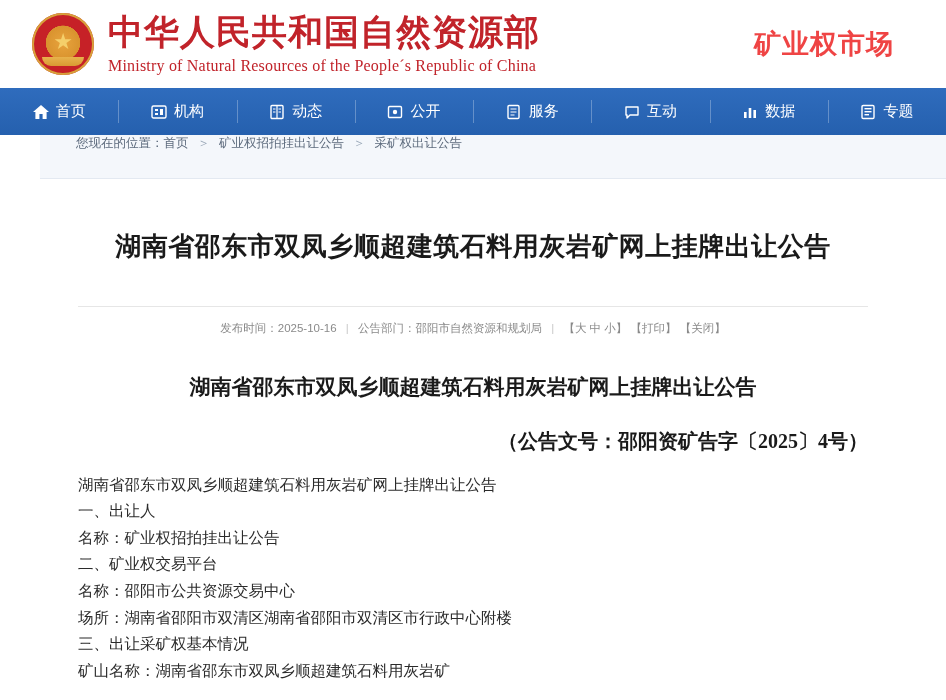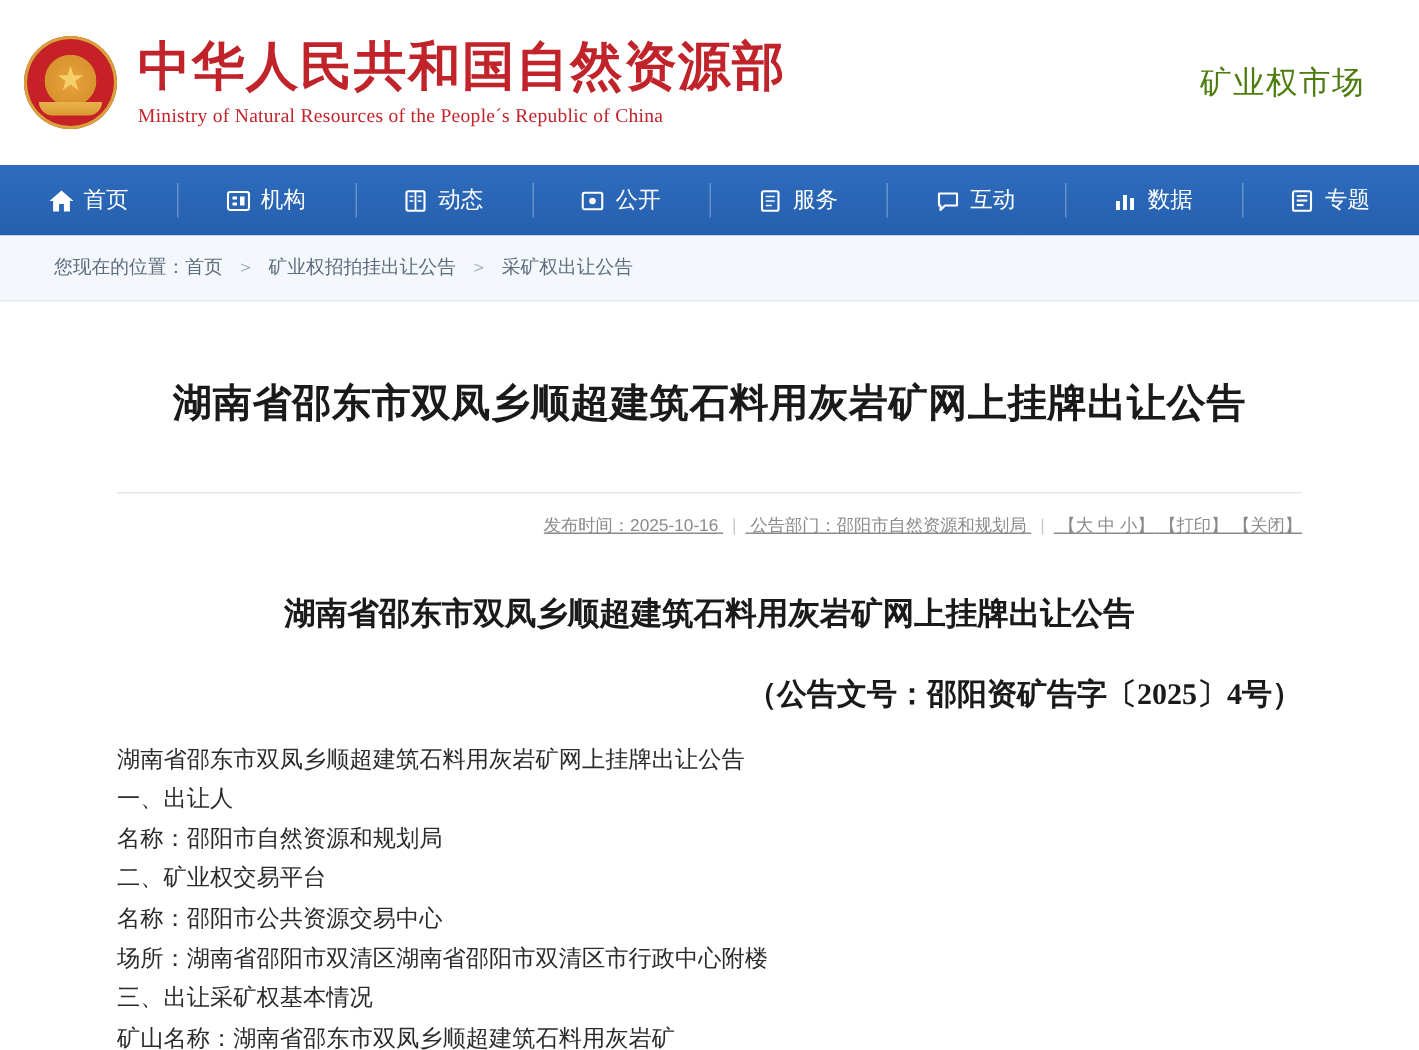--- a/index.html
+++ b/index.html
@@ -7,25 +7,25 @@
     width: 946px;
     height: 700px;
     font-family: "Liberation Sans", sans-serif;
     background: #ffffff;
     overflow: hidden;
   }
 
   
   .site-header {
     position: relative;
-    height: 110px;
+    height: 88px;
     background: #ffffff;
     display: flex;
     align-items: center;
-    padding: 0 16px;
+    padding: 0 32px;
   }
   .emblem {
     width: 62px;
     height: 62px;
     flex: 0 0 62px;
     position: relative;
     border-radius: 50%;
     background: radial-gradient(circle at 50% 48%, #e8a33d 0%, #d9932e 38%, #c62127 39%, #c62127 100%);
     box-shadow: inset 0 0 0 2px #d8a13a;
     margin-right: 14px;
@@ -54,30 +54,30 @@
   .title-cn {
     color: #c1232a;
     font-size: 35px;
     font-weight: bold;
     letter-spacing: 1px;
     line-height: 1.15;
     font-family: "Liberation Serif", serif;
   }
   .title-en {
     color: #c1232a;
-    font-size: 13px;
+    font-size: 16px;
     margin-top: 4px;
     letter-spacing: .2px;
     font-family: "Liberation Serif", serif;
   }
   .header-right {
     margin-left: auto;
-    color: #4d7c0f;
-    font-size: 21px;
-    font-weight: normal;
+    color: #ef4444;
+    font-size: 27px;
+    font-weight: bold;
     padding-right: 20px;
     letter-spacing: 1px;
   }
 
   
   .navbar {
     height: 47px;
     background: #2a65b6;
     background: linear-gradient(#2f6cbd, #2560ae);
     display: flex;
@@ -103,24 +103,24 @@
   }
   .nav-icon { width: 16px; height: 16px; display: inline-block; }
   .nav-icon svg { display: block; }
 
   
   .crumb-wrap {
     height: 44px;
     background: #f4f7fb;
     border-bottom: 1px solid #e3e9f1;
     display: flex;
-    align-items: center;
     padding-left: 36px;
     font-size: 12.5px;
     color: #5d6b7d;
+    margin-left: 40px;
   }
   .crumb-wrap .sep { margin: 0 9px; color: #9aa8b8; }
   .crumb-link { color: #5d6b7d; text-decoration: none; cursor: pointer; }
 
   
   .article {
     padding: 0 78px;
   }
   .doc-title {
     text-align: center;
@@ -128,24 +128,23 @@
     font-size: 26px;
     font-weight: bold;
     color: #1a1a1a;
     padding: 48px 10px 40px;
     line-height: 1.5;
     letter-spacing: .5px;
   }
   .meta-line {
     border-top: 1px solid #e6e6e6;
     padding: 14px 0 10px;
-    text-align: right;
+    text-align: center;
     font-size: 11.5px;
     color: #8a8a8a;
-    text-decoration: underline;
   }
   .meta-line .m-sep { margin: 0 6px; color: #c9c9c9; }
   .meta-line .m-act { color: #8a8a8a; cursor: pointer; }
 
   .body-title {
     text-align: center;
     font-family: "Liberation Serif", serif;
     font-size: 21px;
     font-weight: bold;
     color: #1a1a1a;
@@ -293,21 +292,21 @@
     <span class="m-act">【打印】</span>
     <span class="m-act">【关闭】</span>
   </div>
 
   <h2 class="body-title">湖南省邵东市双凤乡顺超建筑石料用灰岩矿网上挂牌出让公告</h2>
   <h3 class="body-subtitle">（公告文号：邵阳资矿告字〔2025〕4号）</h3>
 
   <div class="body-text">
     <p>湖南省邵东市双凤乡顺超建筑石料用灰岩矿网上挂牌出让公告</p>
     <p class="bold">一、出让人</p>
-    <p>名称：邵阳市自然资源和规划局</p>
+    <p>名称：矿业权招拍挂出让公告</p>
     <p class="bold">二、矿业权交易平台</p>
     <p>名称：邵阳市公共资源交易中心</p>
     <p>场所：湖南省邵阳市双清区湖南省邵阳市双清区市行政中心附楼</p>
     <p class="bold">三、出让采矿权基本情况</p>
     <p>矿山名称：湖南省邵东市双凤乡顺超建筑石料用灰岩矿</p>
 
   </div>
 </div>
 
 </body></html>

